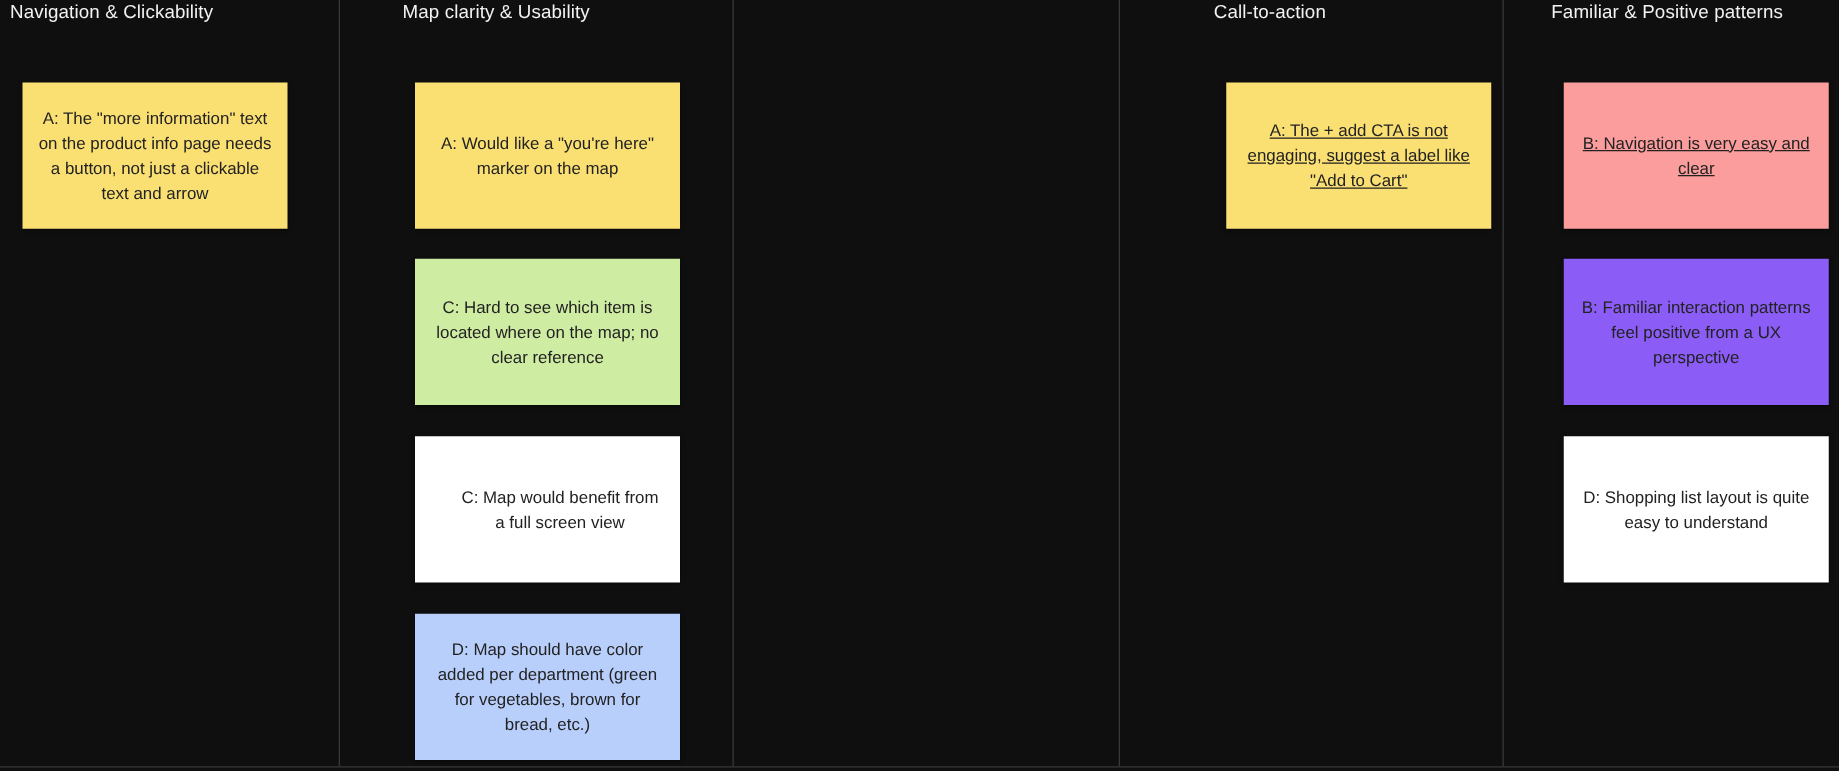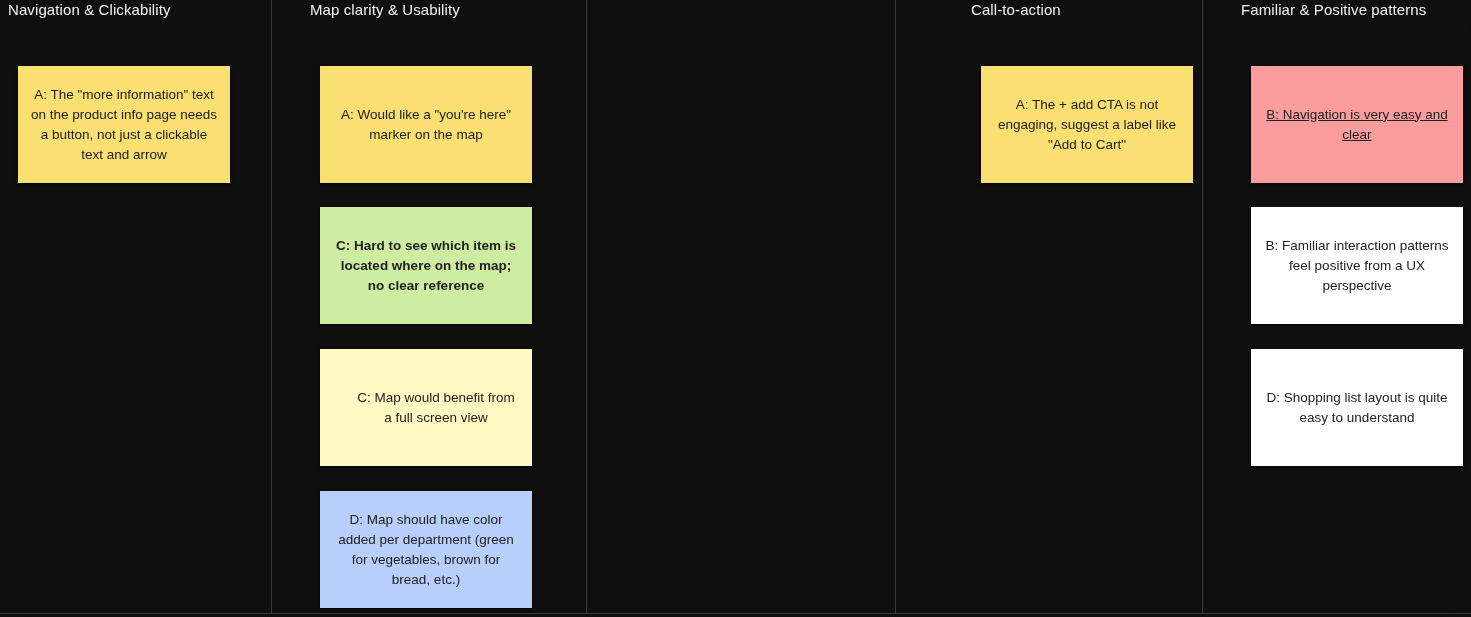--- a/index.html
+++ b/index.html
@@ -93,55 +93,55 @@
 
   <div class="column" id="col-0" style="left:8px;width:263px">
     <div class="col-title" data-bind="columns.0.title">Navigation &amp; Clickability</div>
     <div class="notes">
         <div class="note" style="top: 0px; background: rgb(250, 223, 114);">
           <span class="note-text" data-bind="columns.0.notes.0.text">A: The "more information" text on the product info page needs a button, not just a clickable text and arrow</span>
         </div>
       </div>
   </div>
 
-  <div class="column" id="col-1" style="left:310px;width:276px">
+  <div class="column" id="col-1" style="left:322px;width:276px">
     <div class="col-title" data-bind="columns.1.title">Map clarity &amp; Usability</div>
     <div class="notes">
         <div class="note" style="top: 0px; background: rgb(250, 223, 114);">
           <span class="note-text" data-bind="columns.1.notes.0.text">A: Would like a "you're here" marker on the map</span>
         </div>
-        <div class="note" style="top: 141px; background: rgb(207, 236, 163); font-weight: bold;">
+        <div class="note" style="top: 141px; background: rgb(207, 236, 163);">
           <span class="note-text" data-bind="columns.1.notes.1.text">C: Hard to see which item is located where on the map; no clear reference</span>
         </div>
-        <div class="note" style="top: 283px; background: #fef9c3; padding-left: 32px;">
+        <div class="note" style="top: 283px; background: #ffffff; padding-left: 32px;">
           <span class="note-text" data-bind="columns.1.notes.2.text">C: Map would benefit from a full screen view</span>
         </div>
         <div class="note" style="top: 425px; background: rgb(184, 206, 251);">
           <span class="note-text" data-bind="columns.1.notes.3.text">D: Map should have color added per department (green for vegetables, brown for bread, etc.)</span>
         </div>
       </div>
   </div>
 
 
   <div class="column" id="col-3" style="left:971px;width:271px">
     <div class="col-title" data-bind="columns.3.title">Call-to-action</div>
     <div class="notes">
-        <div class="note" style="top: 0px; background: rgb(250, 223, 114);">
+        <div class="note" style="top: 0px; background: rgb(250, 223, 114); text-decoration: underline;">
           <span class="note-text" data-bind="columns.3.notes.0.text">A: The + add CTA is not engaging, suggest a label like "Add to Cart"</span>
         </div>
       </div>
   </div>
 
   <div class="column" id="col-4" style="left:1241px;width:230px">
     <div class="col-title" data-bind="columns.4.title">Familiar &amp; Positive patterns</div>
     <div class="notes">
         <div class="note" style="top: 0px; background: rgb(251, 157, 157); text-decoration: underline;">
           <span class="note-text" data-bind="columns.4.notes.0.text">B: Navigation is very easy and clear</span>
         </div>
-        <div class="note" style="top: 141px; background: #ffffff;">
+        <div class="note" style="top: 141px; background: #8b5cf6;">
           <span class="note-text" data-bind="columns.4.notes.1.text">B: Familiar interaction patterns feel positive from a UX perspective</span>
         </div>
         <div class="note" style="top: 283px; background: #ffffff;">
           <span class="note-text" data-bind="columns.4.notes.2.text">D: Shopping list layout is quite easy to understand</span>
         </div>
       </div>
   </div>
 
 </div>
 

